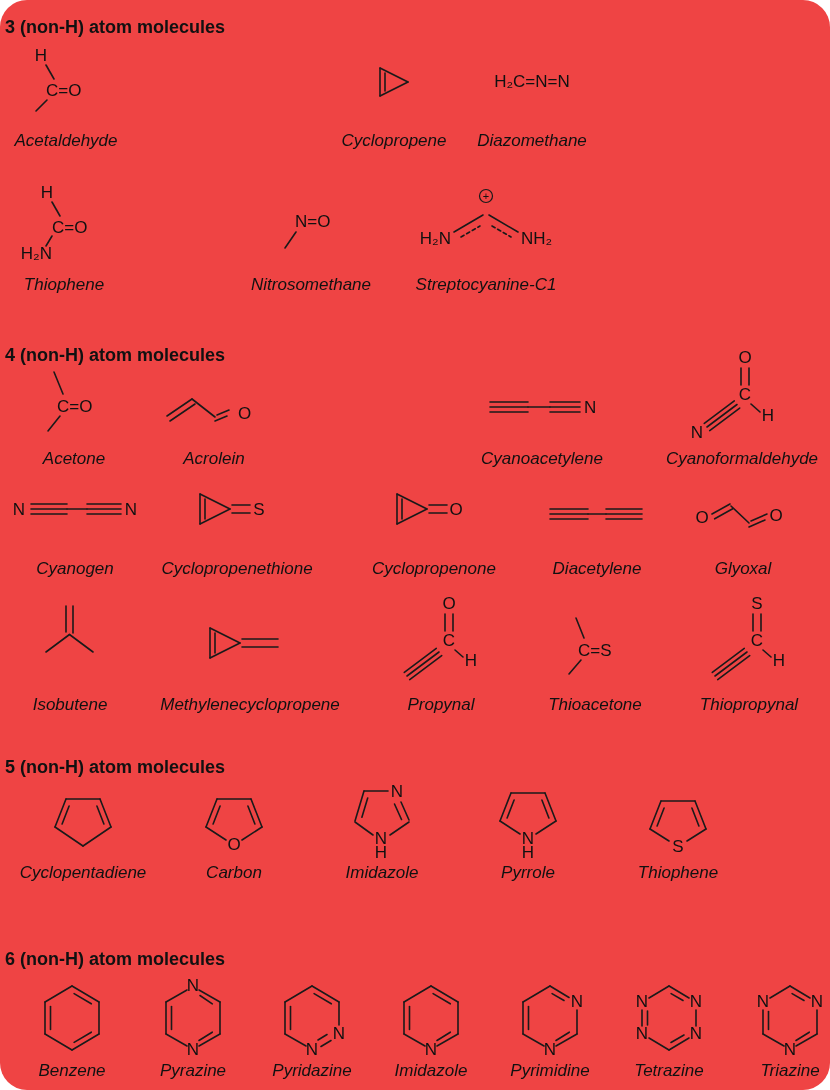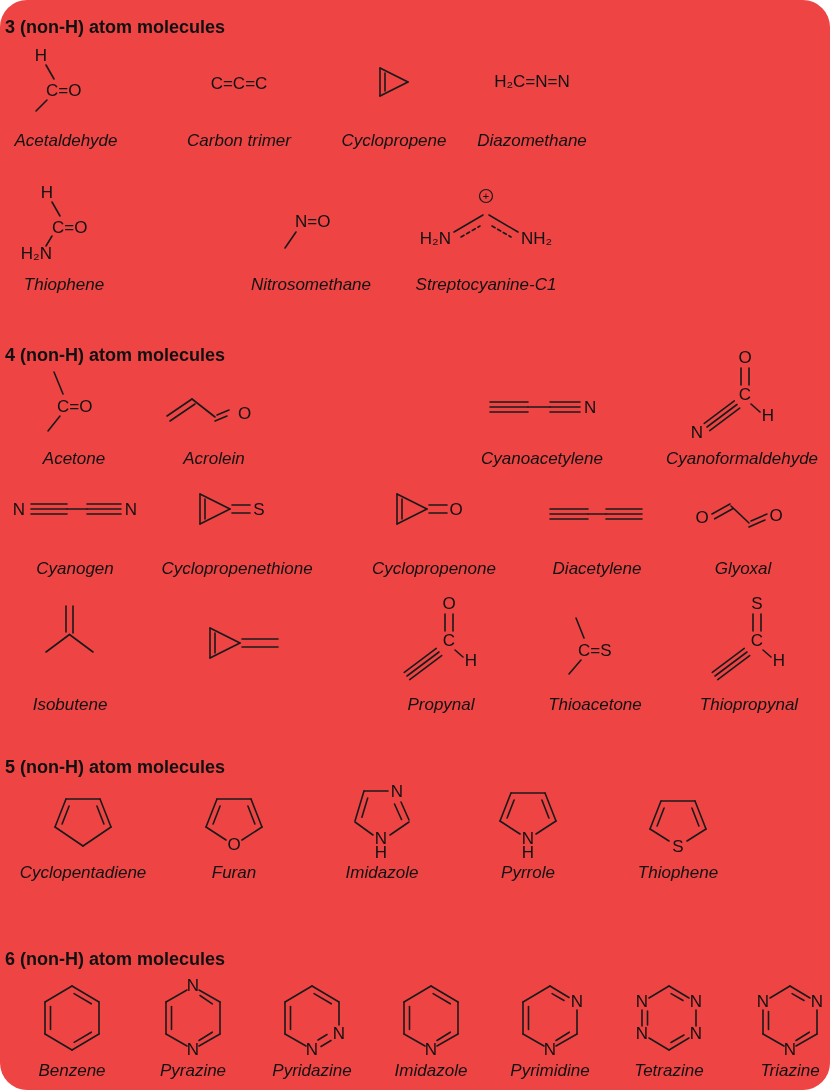--- a/index.html
+++ b/index.html
@@ -30,26 +30,20 @@
   <div class="mol" style="left:1px;top:46px;width:130px;height:106px">
     <svg width="90" height="66">
       <text class="atom" x="20" y="15" text-anchor="middle">H</text>
       <line class="bond" x1="25" y1="19" x2="33" y2="33"></line>
       <text class="atom" x="25" y="50">C=O</text>
       <line class="bond" x1="26" y1="54" x2="15" y2="65"></line>
     </svg>
     <div class="mol-label">Acetaldehyde</div>
   </div>
 
-  <div class="mol" style="left:174px;top:72px;width:130px;height:80px">
-    <svg width="90" height="22">
-      <text class="atom" x="45" y="17" text-anchor="middle">C=C=C</text>
-    </svg>
-    <div class="mol-label">Carbon trimer</div>
-  </div>
 
   <div class="mol" style="left:329px;top:62px;width:130px;height:90px">
     <svg width="52" height="40">
       <line class="bond" x1="12" y1="6" x2="12" y2="34"></line>
       <line class="bond" x1="12" y1="6" x2="40" y2="20"></line>
       <line class="bond" x1="12" y1="34" x2="40" y2="20"></line>
       <line class="bond" x1="17" y1="11" x2="17" y2="29"></line>
     </svg>
     <div class="mol-label">Cyclopropene</div>
   </div>
@@ -228,20 +222,21 @@
 
   <div class="mol" style="left:150px;top:620px;width:200px;height:96px">
     <svg width="116" height="46">
       <line class="bond" x1="18" y1="8" x2="18" y2="38"></line>
       <line class="bond" x1="18" y1="8" x2="48" y2="23"></line>
       <line class="bond" x1="18" y1="38" x2="48" y2="23"></line>
       <line class="bond" x1="23" y1="13" x2="23" y2="33"></line>
       <line class="bond" x1="50" y1="19" x2="86" y2="19"></line>
       <line class="bond" x1="50" y1="27" x2="86" y2="27"></line>
     </svg>
+    <div class="mol-label">Methylenecyclopropene</div>
   </div>
 
   <div class="mol" style="left:386px;top:594px;width:110px;height:122px">
     <svg width="100" height="90">
       <text class="atom" x="58" y="15" text-anchor="middle">O</text>
       <line class="bond" x1="54" y1="20" x2="54" y2="37"></line>
       <line class="bond" x1="62" y1="20" x2="62" y2="37"></line>
       <text class="atom" x="58" y="52" text-anchor="middle">C</text>
       <line class="bond" x1="64" y1="56" x2="72" y2="63"></line>
       <text class="atom" x="80" y="72" text-anchor="middle">H</text>
@@ -293,21 +288,21 @@
     <svg width="72" height="58">
       <line class="bond" x1="19" y1="5" x2="53" y2="5"></line>
       <line class="bond" x1="53" y1="5" x2="64" y2="33"></line>
       <line class="bond" x1="8" y1="33" x2="19" y2="5"></line>
       <line class="bond" x1="64" y1="33" x2="44" y2="46"></line>
       <line class="bond" x1="8" y1="33" x2="28" y2="46"></line>
       <line class="bond" x1="49.9" y1="12" x2="56.9" y2="30"></line>
       <line class="bond" x1="22.1" y1="12" x2="15.1" y2="30"></line>
       <text class="atom" x="36" y="56" text-anchor="middle">O</text>
     </svg>
-    <div class="mol-label">Furan</div>
+    <div class="mol-label">Carbon</div>
   </div>
 
   <div class="mol" style="left:327px;top:786px;width:110px;height:98px">
     <svg width="76" height="72">
       <line class="bond" x1="20" y1="5" x2="44" y2="5"></line>
       <text class="atom" x="53" y="11" text-anchor="middle">N</text>
       <line class="bond" x1="57" y1="16" x2="65" y2="34"></line>
       <line class="bond" x1="50.5" y1="18" x2="57.5" y2="33.5"></line>
       <line class="bond" x1="65" y1="36" x2="46" y2="49"></line>
       <line class="bond" x1="11" y1="36" x2="29" y2="49"></line>

